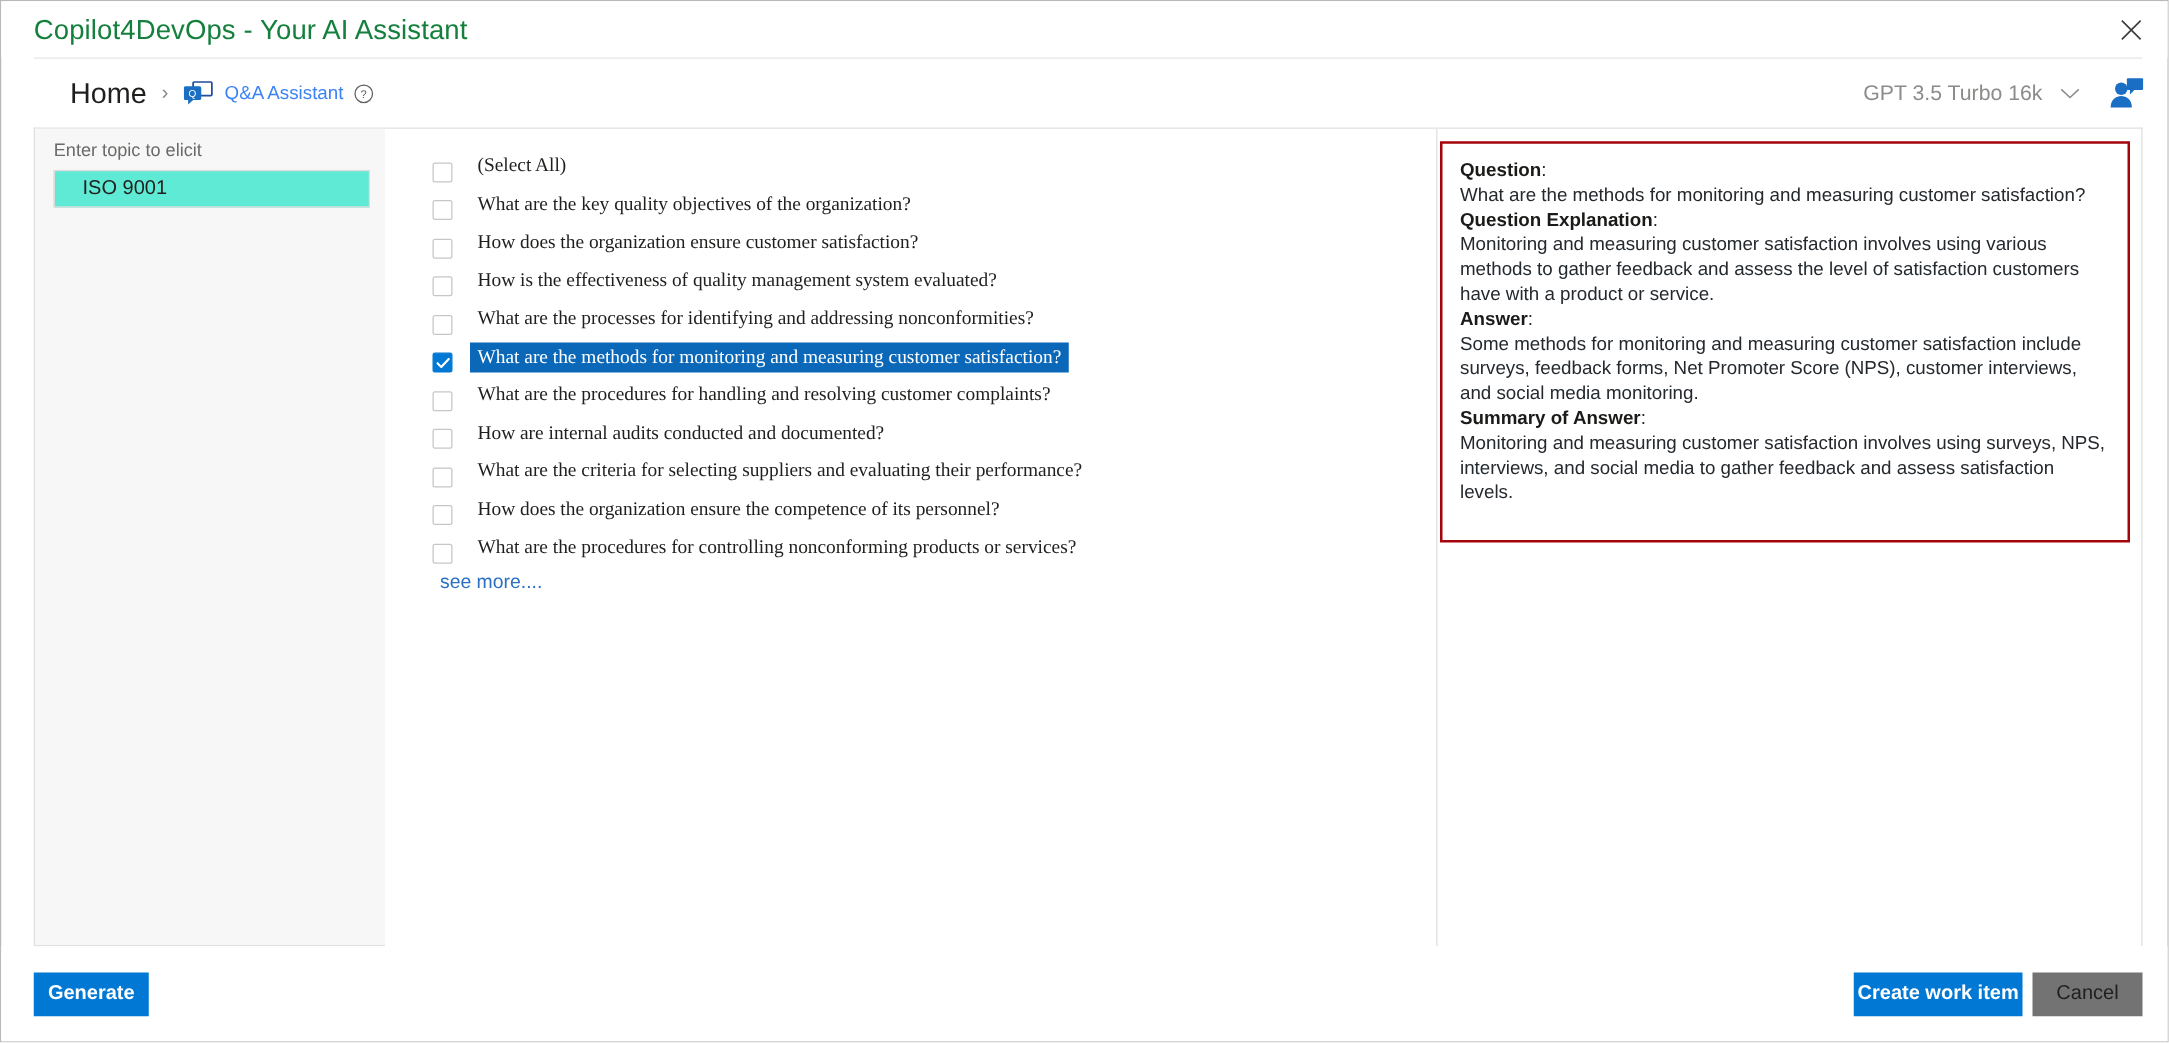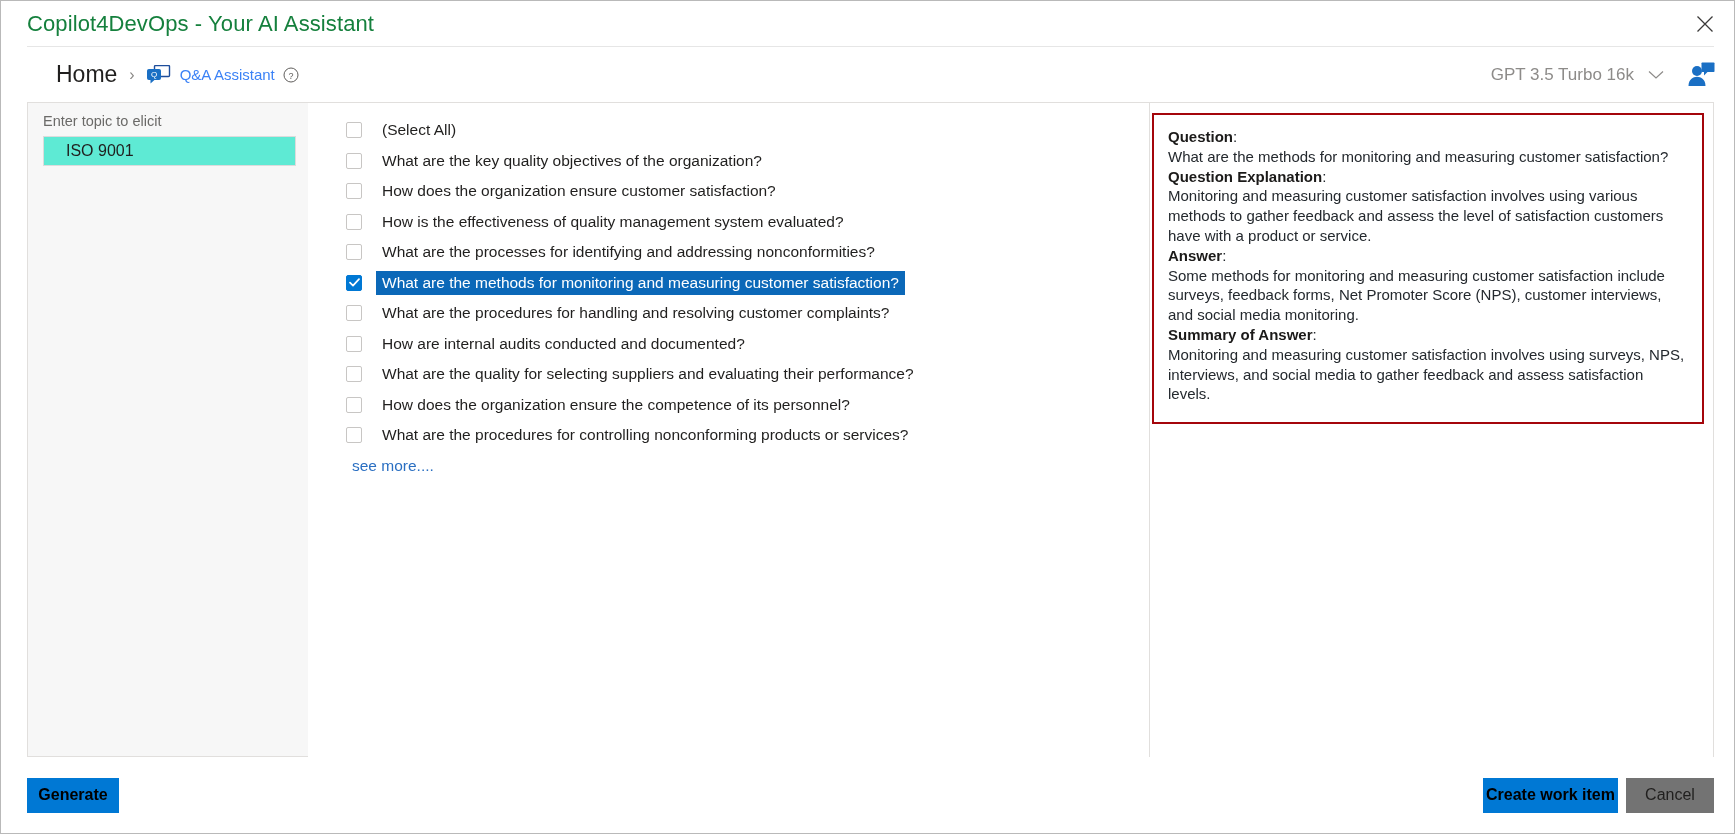--- a/index.html
+++ b/index.html
@@ -158,24 +158,25 @@
   .right-pane {
     flex: 1 1 auto;
     padding: 10px 9px 0 2px;
     overflow: hidden;
   }
 
   
   .q-list { padding: 0; margin: 0; list-style: none; }
   .q-item {
     display: flex;
-    align-items: center;
+    align-items: flex-end;
     height: 30.5px;
     padding-left: 38px;
     cursor: pointer;
+    font-family: Liberation Serif, serif;
   }
   .cbox {
     width: 16px; height: 16px;
     flex: 0 0 16px;
     border: 1px solid #c8c6c4;
     background: #ffffff;
     border-radius: 2px;
     margin-right: 14px;
     display: inline-flex;
     align-items: center;
@@ -202,21 +203,21 @@
     display: inline-block;
     margin: 6px 0 0 44px;
     font-size: 15.5px;
     color: #2a6fc2;
     cursor: pointer;
   }
 
   
   .answer-card {
     border: 2px solid #a4050b;
-    padding: 12px 14px 18px 14px;
+    padding: 12px 14px 28px 14px;
     background: #ffffff;
   }
   .ans-head {
     font-size: 15px;
     font-weight: 700;
     color: #1b1a19;
     line-height: 19.8px;
   }
   .ans-text {
     font-size: 15px;
@@ -236,21 +237,21 @@
     font-family: "Liberation Sans", sans-serif;
     font-size: 16px;
     border: none;
     height: 35px;
     cursor: pointer;
     padding: 0 18px;
     font-weight: 600;
   }
   .btn-primary {
     background: #0078d4;
-    color: #000000;
+    color: #ffffff;
   }
   .btn-generate { width: 92px; padding: 0; }
   .btn-create { width: 135px; padding: 0; margin-right: 8px; }
   .btn-secondary {
     background: #737373;
     color: #201f1e;
     width: 88px;
     padding: 0;
     font-weight: 400;
   }
@@ -349,21 +350,21 @@
             <li class="q-item">
               <span class="cbox"></span>
               <span class="q-label">What are the procedures for handling and resolving customer complaints?</span>
             </li>
             <li class="q-item">
               <span class="cbox"></span>
               <span class="q-label">How are internal audits conducted and documented?</span>
             </li>
             <li class="q-item">
               <span class="cbox"></span>
-              <span class="q-label">What are the quality for selecting suppliers and evaluating their performance?</span>
+              <span class="q-label">What are the criteria for selecting suppliers and evaluating their performance?</span>
             </li>
             <li class="q-item">
               <span class="cbox"></span>
               <span class="q-label">How does the organization ensure the competence of its personnel?</span>
             </li>
             <li class="q-item">
               <span class="cbox"></span>
               <span class="q-label">What are the procedures for controlling nonconforming products or services?</span>
             </li>
           </ul>

